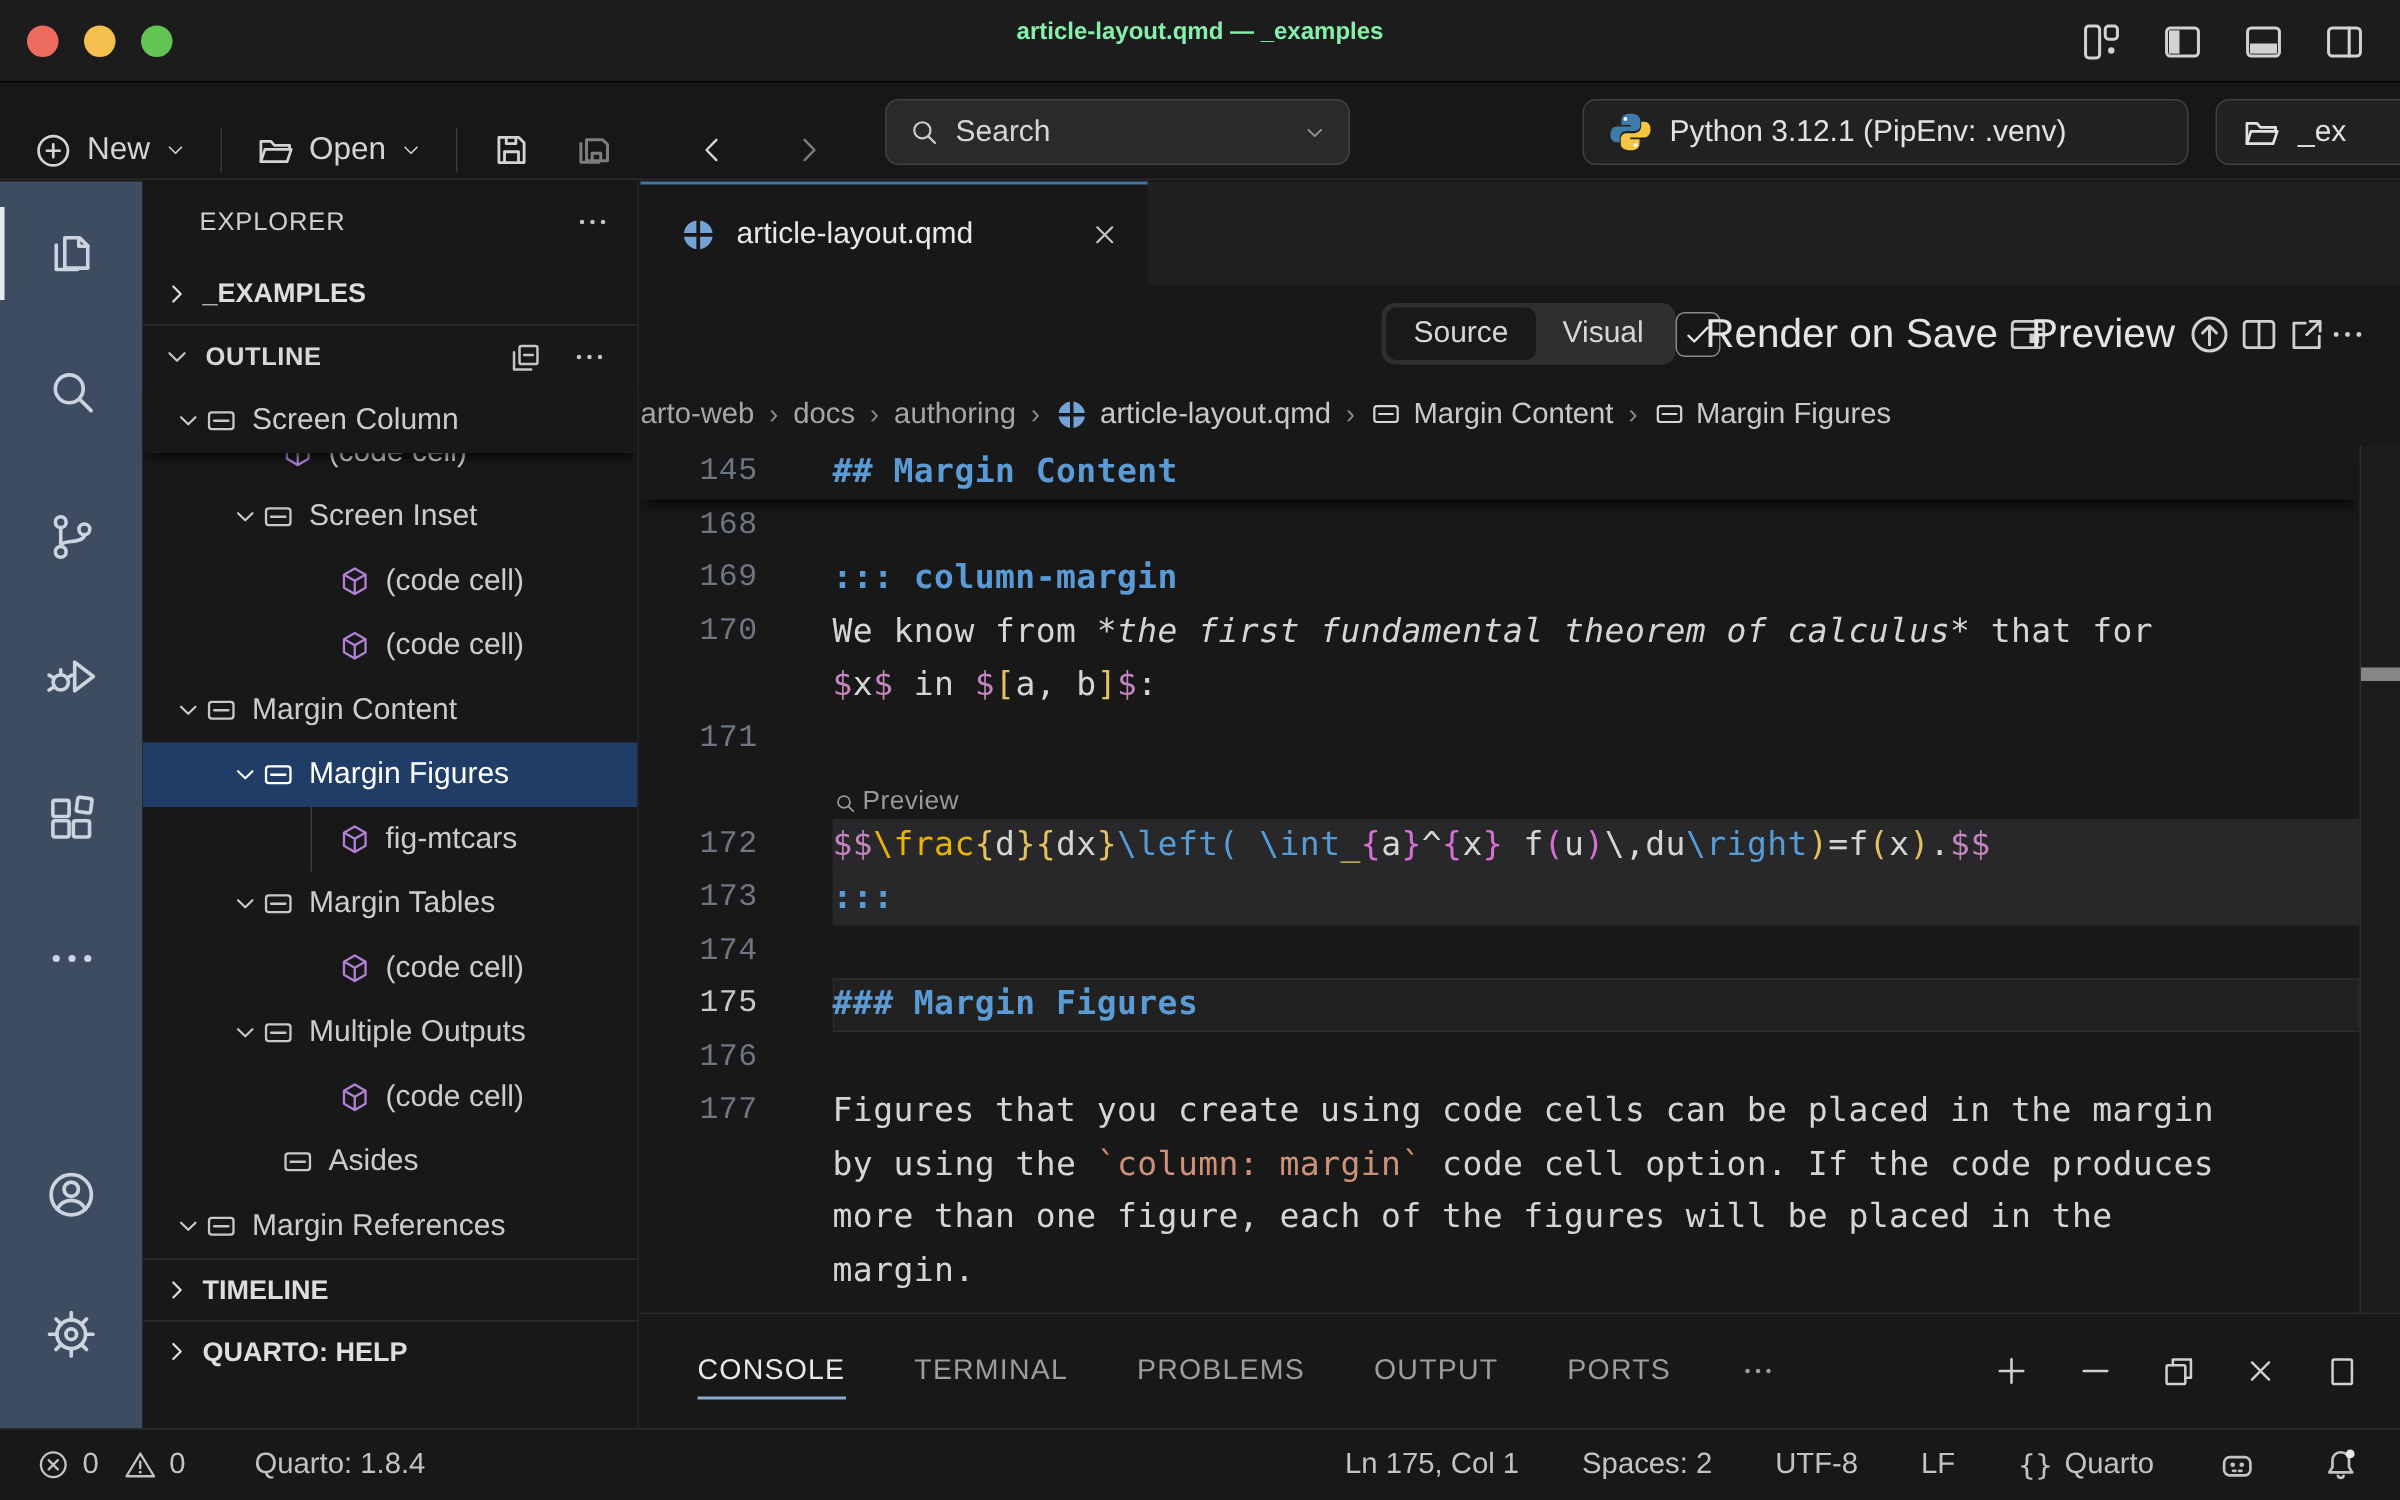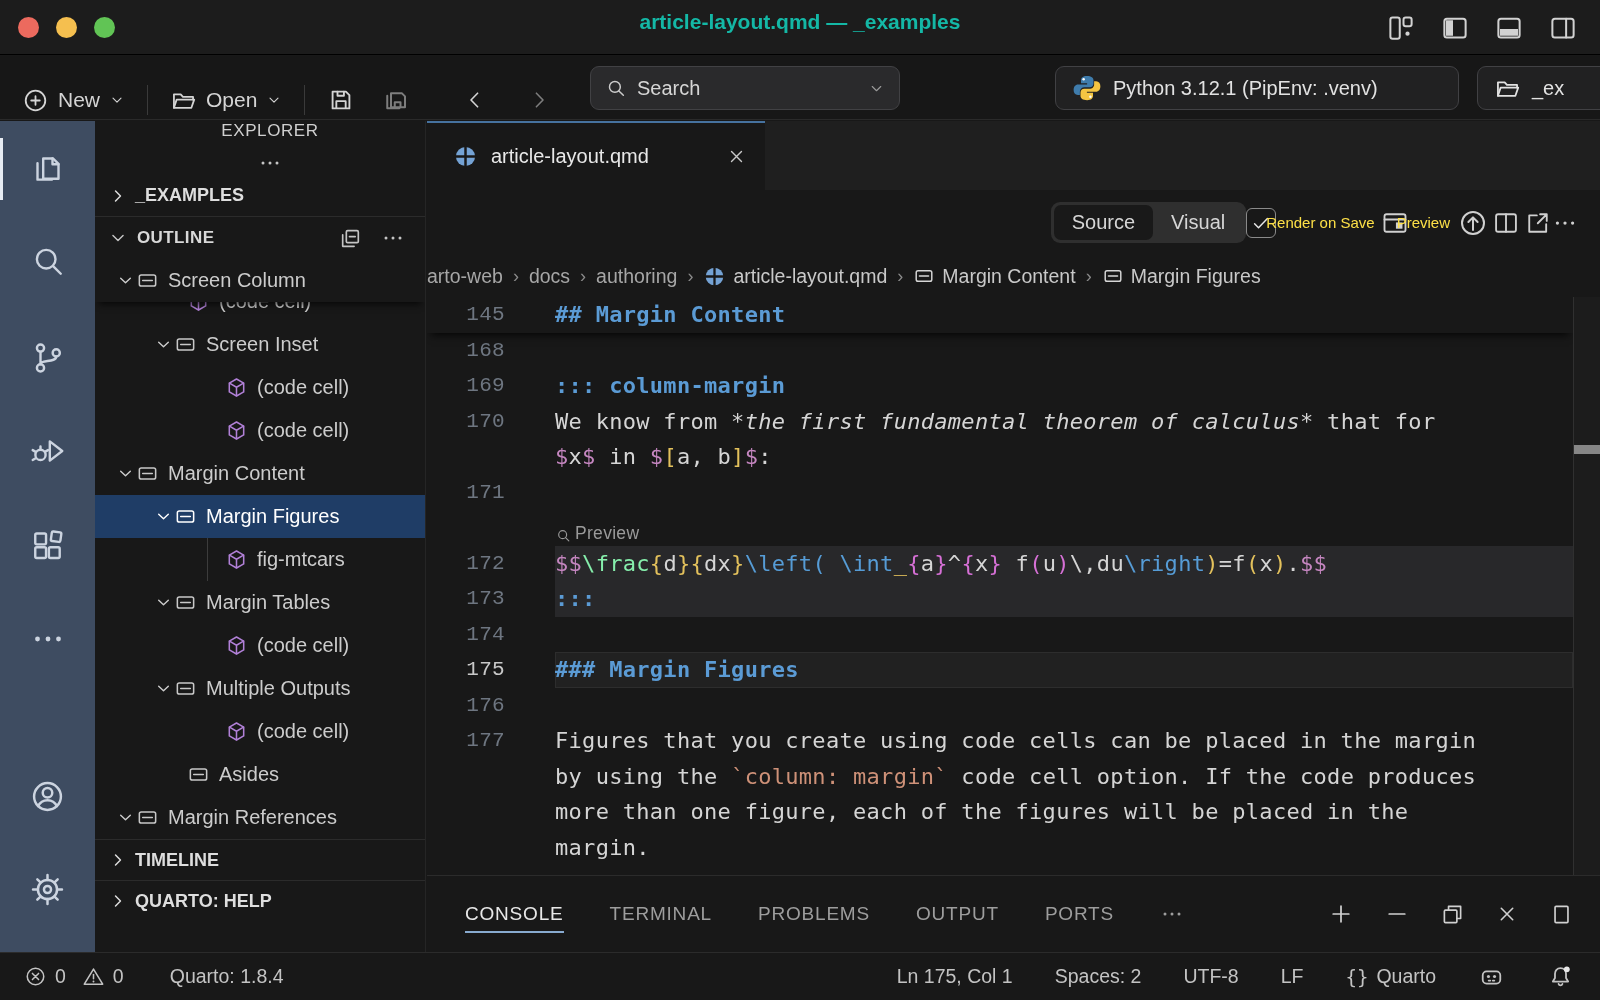--- a/index.html
+++ b/index.html
@@ -6,21 +6,21 @@
   html,body { width:1600px; height:1000px; overflow:hidden; background:#181818;
     font-family:"Liberation Sans", sans-serif; color:#cccccc; }
   .ic { display:inline-flex; align-items:center; justify-content:center; flex:0 0 auto; }
   .ic svg { display:block; }
 
   
   #titlebar { position:absolute; left:0; top:0; width:1600px; height:55px; background:#1c1c1c;
     border-bottom:1px solid #000; }
   .tl { position:absolute; top:17px; width:21px; height:21px; border-radius:50%; }
   #titlebar .title { position:absolute; left:0; right:0; top:0; height:44px; display:flex;
-    align-items:center; justify-content:center; font-size:21px; color:#14b8a6; font-weight:bold; }
+    align-items:center; justify-content:center; font-size:16px; color:#86efac; font-weight:bold; }
   .tb-icons { position:absolute; right:22px; top:0; height:55px; display:flex; align-items:center; gap:24px; color:#d2d2d2; }
 
   
   #toolbar { position:absolute; left:0; top:56px; width:1600px; height:64px; background:#171717;
     border-bottom:1px solid #2a2a2a; }
   .tb-left { position:absolute; left:22px; top:12px; height:64px; display:flex; align-items:center; gap:14px; color:#d4d4d4; }
   .tb-btn { display:flex; align-items:center; gap:9px; font-size:21px; color:#d4d4d4; }
   .tb-sep { width:1px; height:30px; background:#3a3a3a; margin:0 8px; }
   .dim { color:#7d7d7d; }
   #searchbox { position:absolute; left:590px; top:10px; width:310px; height:44px; background:#2a2a2c;
@@ -33,21 +33,21 @@
 
   
   #activitybar { position:absolute; left:0; top:121px; width:95px; height:831px; background:#3e4c61; }
   .ab-item { position:absolute; left:0; width:95px; height:78px; display:flex; align-items:center;
     justify-content:center; color:#ccd4e0; }
   .ab-item.active::before { content:""; position:absolute; left:0; top:8px; bottom:8px; width:2.5px; background:#e7ecf3; }
 
   
   #sidebar { position:absolute; left:95px; top:121px; width:331px; height:831px; background:#181818;
     border-right:1px solid #252525; overflow:hidden; }
-  .sb-header { height:54px; display:flex; align-items:center; padding:0 18px 0 38px;flex-direction:column; }
+  .sb-header { height:54px; display:flex; align-items:center; padding:0 18px 0 38px; }
   .sb-header .t { font-size:17px; letter-spacing:.6px; color:#cfcfcf; flex:1; }
   .sb-row { height:41px; display:flex; align-items:center; padding-left:12px; gap:6px;
     font-weight:bold; font-size:18px; color:#dedede; border-top:1px solid #2b2b2b; }
   .sb-row.noline { border-top:none; }
   #outline-head { height:43px; display:flex; align-items:center; padding-left:12px; gap:6px;
     border-top:1px solid #2b2b2b; }
   #outline-head .t { font-weight:bold; font-size:17px; letter-spacing:.4px; color:#d8d8d8; flex:1; margin-left:2px; }
   #outline-head .acts { display:flex; gap:18px; padding-right:20px; color:#c5c5c5; }
   .t-row { position:relative; height:43px; display:flex; align-items:center; font-size:20px; color:#cccccc; }
   .t-row .sp { width:34px; }
@@ -63,42 +63,42 @@
   #tab { position:absolute; left:0; top:0; width:338px; height:69px; background:#181818;
     border-top:2.5px solid #46729f; display:flex; align-items:center; padding:0 18px 0 26px; gap:13px; }
   #tab .name { font-size:20px; color:#e8e8e8; flex:1; }
   #edtoolbar { position:absolute; left:427px; top:190px; width:1173px; height:65px; background:#181818;
     display:flex; align-items:center; justify-content:flex-end; padding-right:22px; color:#d0d0d0; }
   #segctl { display:flex; background:#2f2f2f; border-radius:9px; padding:3px; font-size:20px; }
   #segctl .seg { padding:6px 18px; border-radius:7px; color:#d6d6d6; }
   #segctl .seg.on { background:#191919; }
   .chk { width:30px; height:30px; border:1.6px solid #8a8a8a; border-radius:6px; display:flex;
     align-items:center; justify-content:center; color:#e8e8e8; }
-  .edt-lbl { font-size:15px; color:#fde047; }
+  .edt-lbl { font-size:27px; color:#e5e5e5; }
   #breadcrumbs { position:absolute; left:427px; top:255px; width:1146px; height:42px; background:#181818;
     display:flex; align-items:center; gap:9px; font-size:19.5px; color:#a6a6a6; overflow:hidden; white-space:nowrap; }
   #breadcrumbs .bc { display:flex; align-items:center; gap:7px; }
   #breadcrumbs .sep { color:#8a8a8a; font-size:18px; padding:0 1px; }
 
   #code { position:absolute; left:427px; top:297px; width:1146px; height:578px; background:#181818;
     font-family:"DejaVu Sans Mono", monospace; font-size:22px; letter-spacing:.3px; overflow:hidden; }
   .crow { display:flex; height:35.5px; align-items:center; }
   .crow .gut { width:128px; padding-right:50px; text-align:right; color:#6e7681; font-size:21px; flex:0 0 auto;font-family:Liberation Mono, monospace; }
   .crow .src { flex:1; white-space:pre; height:100%; display:flex; align-items:center; }
   .crow.sticky { position:relative; z-index:2; background:#181818; box-shadow:0 6px 8px -4px rgba(0,0,0,.8); }
   .crow.hl .src { background:#28282a; }
   .crow.cur .src { background:#212121; box-shadow:inset 0 0 0 1px #2d2d2d; }
   .crow.cur .gut { color:#c8c8c8; }
   .crow.lens { align-items:flex-end; }
   .crow.lens .src { font-family:"Liberation Sans", sans-serif; font-size:17.5px; color:#9a9a9a;
     align-items:flex-end; padding-bottom:2px; gap:3px; }
   .tk-b { color:#5b9bd5; font-weight:bold; }
   .tk-b2 { color:#569cd6; }
   .tk-m { color:#c586c0; } .tk-g { color:#e3c15c; } .tk-o { color:#d670d6; }
-  .tk-k { color:#86efac; } .tk-s { color:#ce9178; } .tk-w { color:#d5d5d5; }
+  .tk-k { color:#eab308; } .tk-s { color:#ce9178; } .tk-w { color:#d5d5d5; }
   .tk-i { color:#d5d5d5; font-style:italic; }
   #scrollcol { position:absolute; left:1573px; top:297px; width:27px; height:578px; background:#1c1c1c;
     border-left:1px solid #303030; }
   #scrollthumb { position:absolute; left:0; top:148px; width:27px; height:9px; background:#868686; }
 
   
   #panel { position:absolute; left:427px; top:875px; width:1173px; height:77px; background:#181818;
     border-top:1px solid #2b2b2b; display:flex; align-items:center; }
   .p-tabs { display:flex; align-items:center; gap:46px; padding-left:38px; flex:1; }
   .p-tab { position:relative; font-size:19px; letter-spacing:.8px; color:#9d9d9d; padding:10px 0; }

